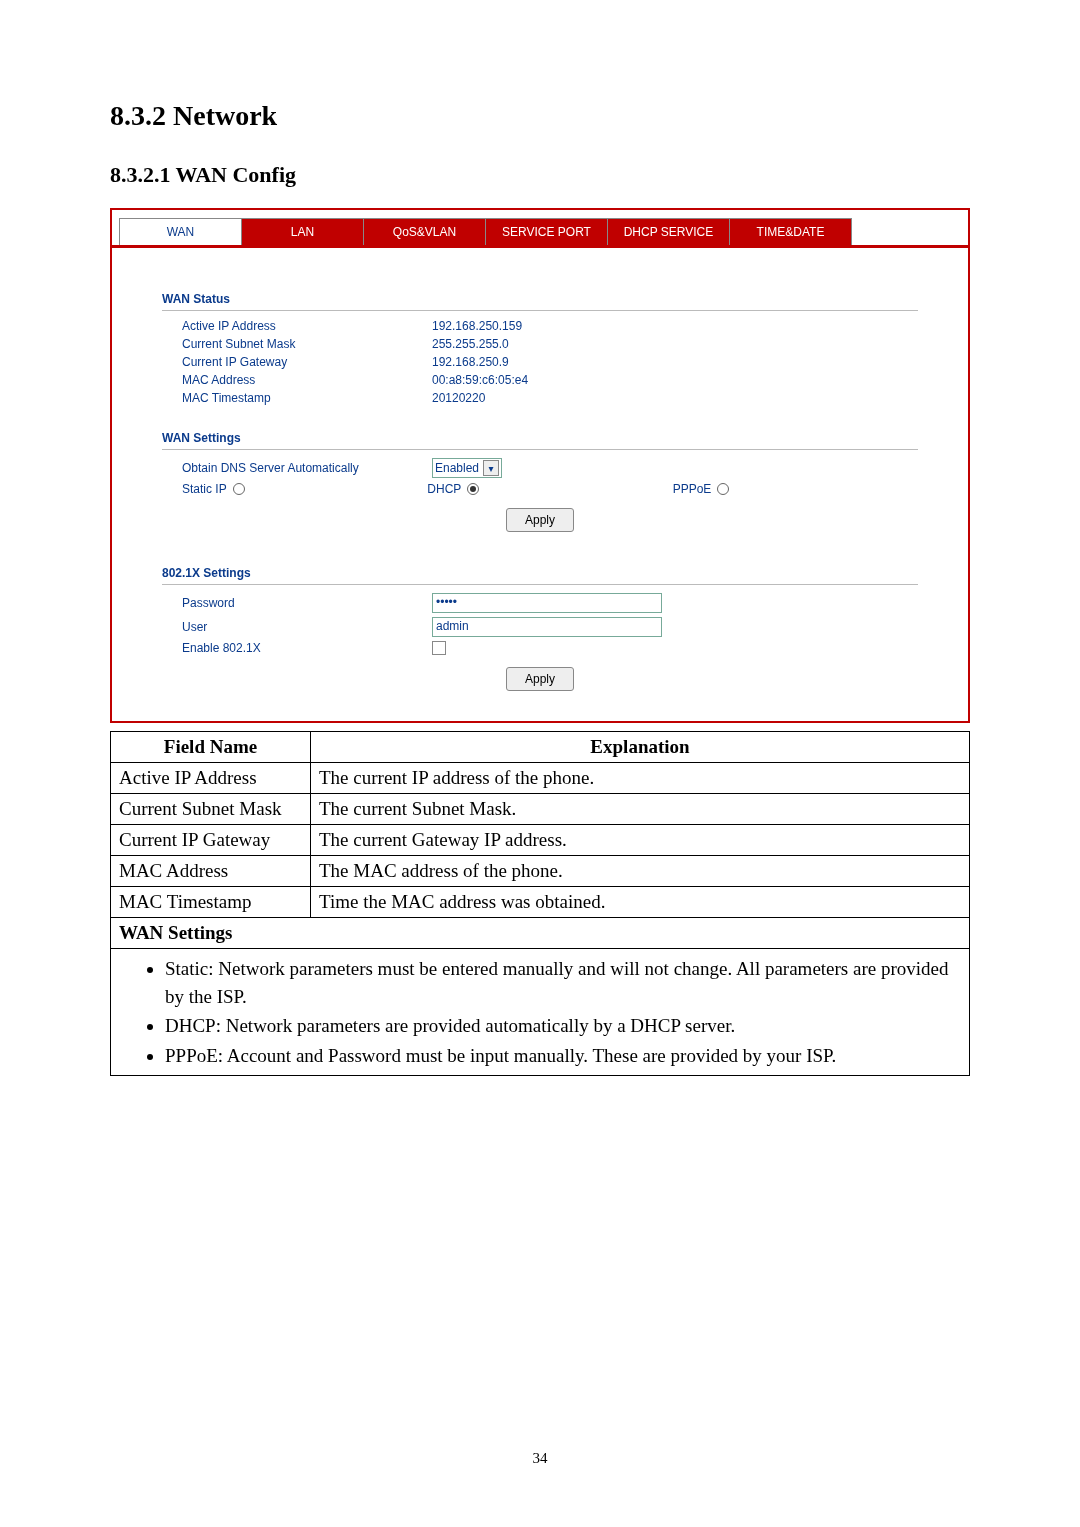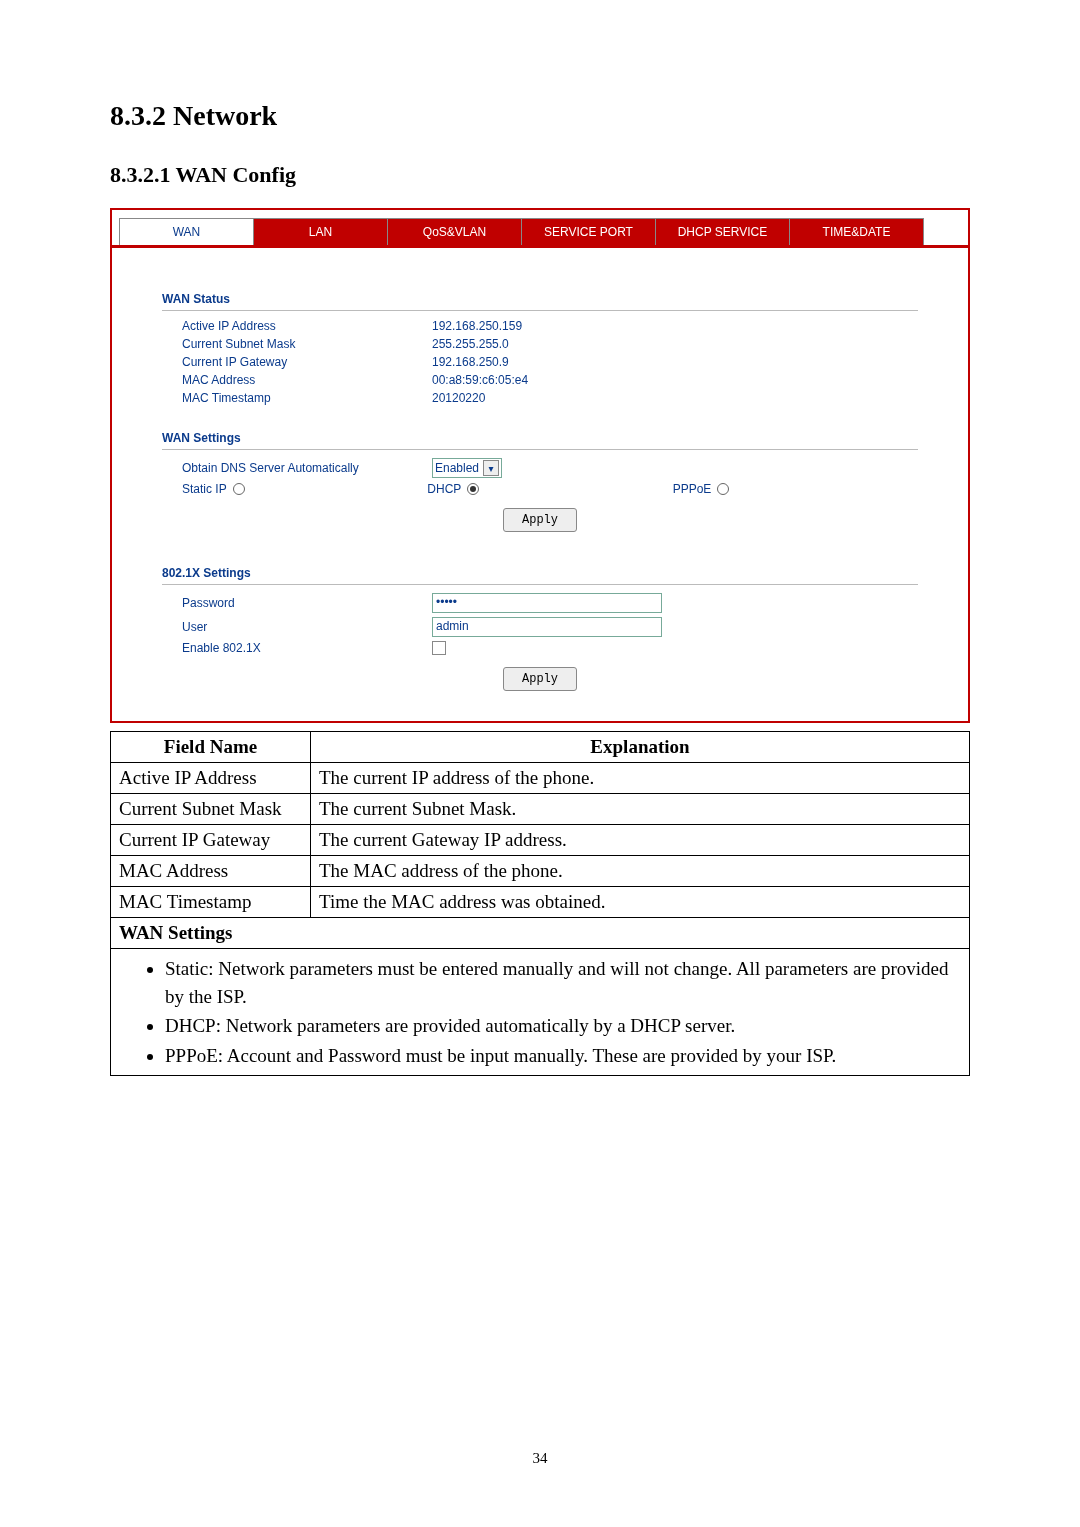--- a/index.html
+++ b/index.html
@@ -18,21 +18,21 @@
       background: #fff;
       margin-bottom: 8px;
     }
     .tabs {
       display: flex;
       padding: 8px 8px 0 8px;
       border-bottom: 3px solid #c00000;
     }
     .tab {
       padding: 6px 0;
-      width: 135px;
+      width: 123px;
       text-align: center;
       font-family: Verdana, Arial, sans-serif;
       font-size: 12px;
       border: 1px solid #888;
       border-bottom: none;
       margin-left: -1px;
       background: #c00000;
       color: #fff;
     }
     .tab.active {
@@ -76,21 +76,21 @@
       display: inline-flex; align-items: center; border: 1px solid #7a9; background:#fff;
       padding: 0 2px; height: 20px;
     }
     .select .chev {
       border: 1px solid #888; background:#eee; width:16px; height:16px; margin-left:4px;
       display:flex; align-items:center; justify-content:center; font-size:10px;
     }
     .btnrow { text-align:center; padding: 10px 0; }
     .btn {
       display:inline-block; border:1px solid #888; background:#eee;
-      padding: 4px 18px; font-family: Liberation Mono, monospace; font-size:12px;
+      padding: 4px 18px; font-family: Liberation Sans, sans-serif; font-size:12px;
       color:#000; border-radius:3px;
     }
     .tinput {
       border:1px solid #7a9; height:20px; width: 230px; padding: 1px 3px;
       font-family: Verdana, Arial, sans-serif; font-size:12px; color:#0b3b8c; background:#fff;
     }
     .cbox { width:14px; height:14px; border:1px solid #888; background:#fff; display:inline-block; }
     table.doc {
       border-collapse: collapse; width: 100%; font-size: 19px;
     }

